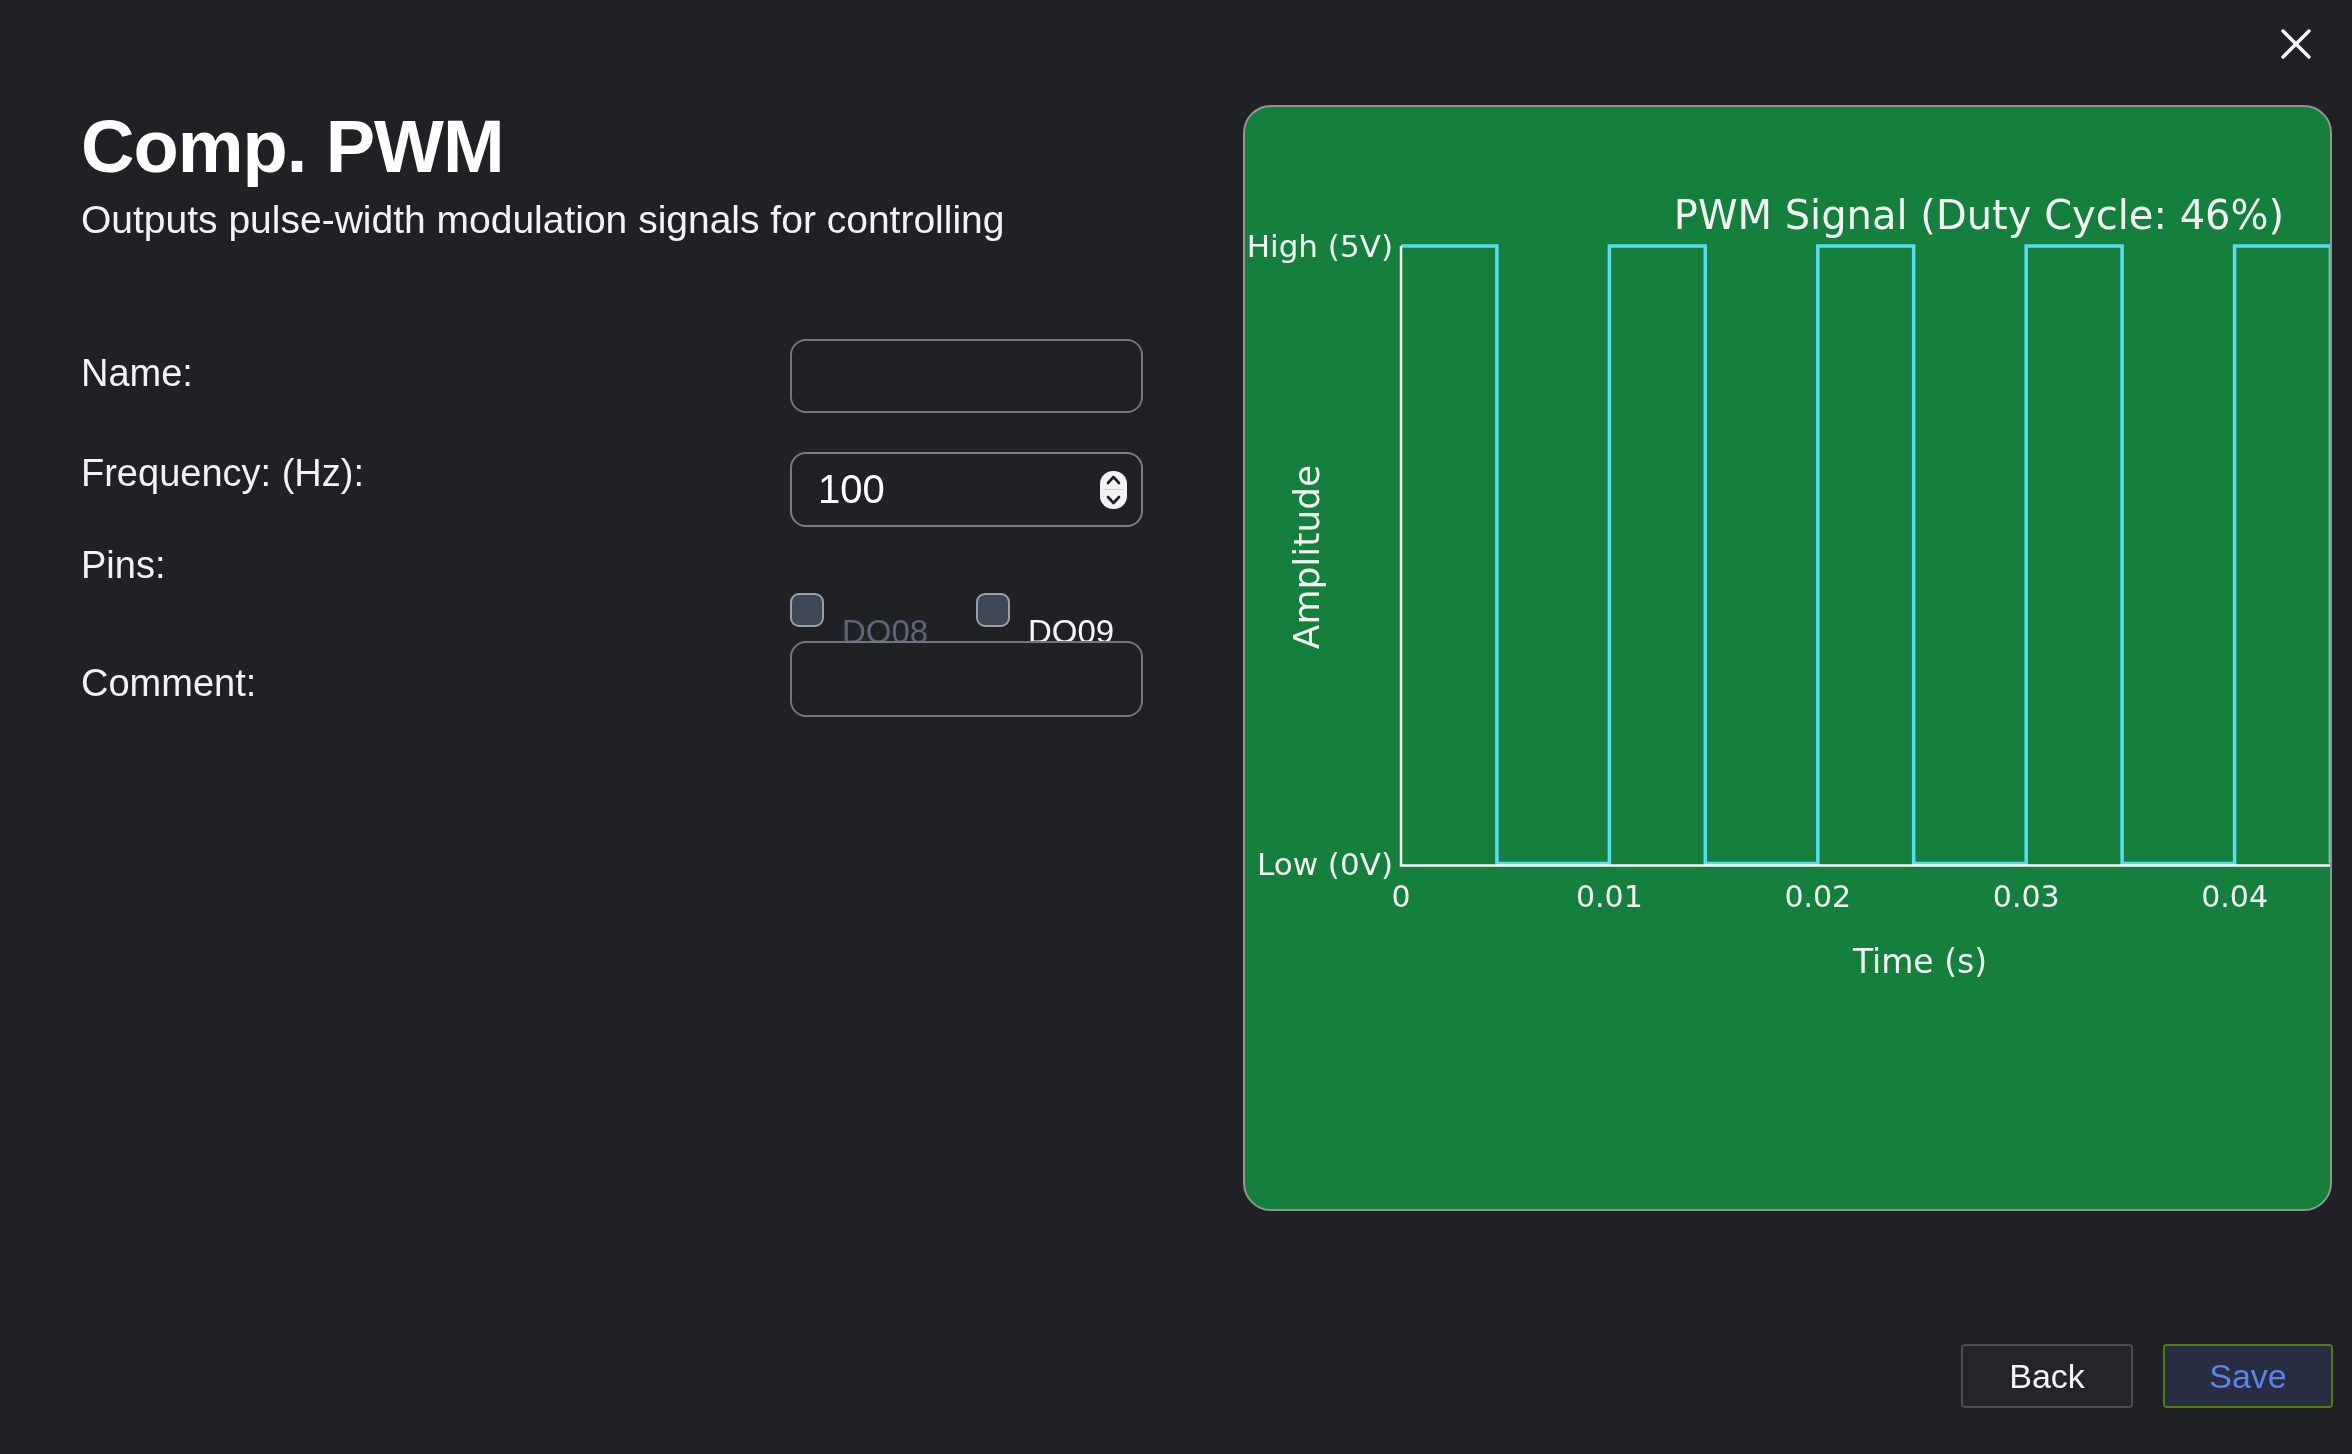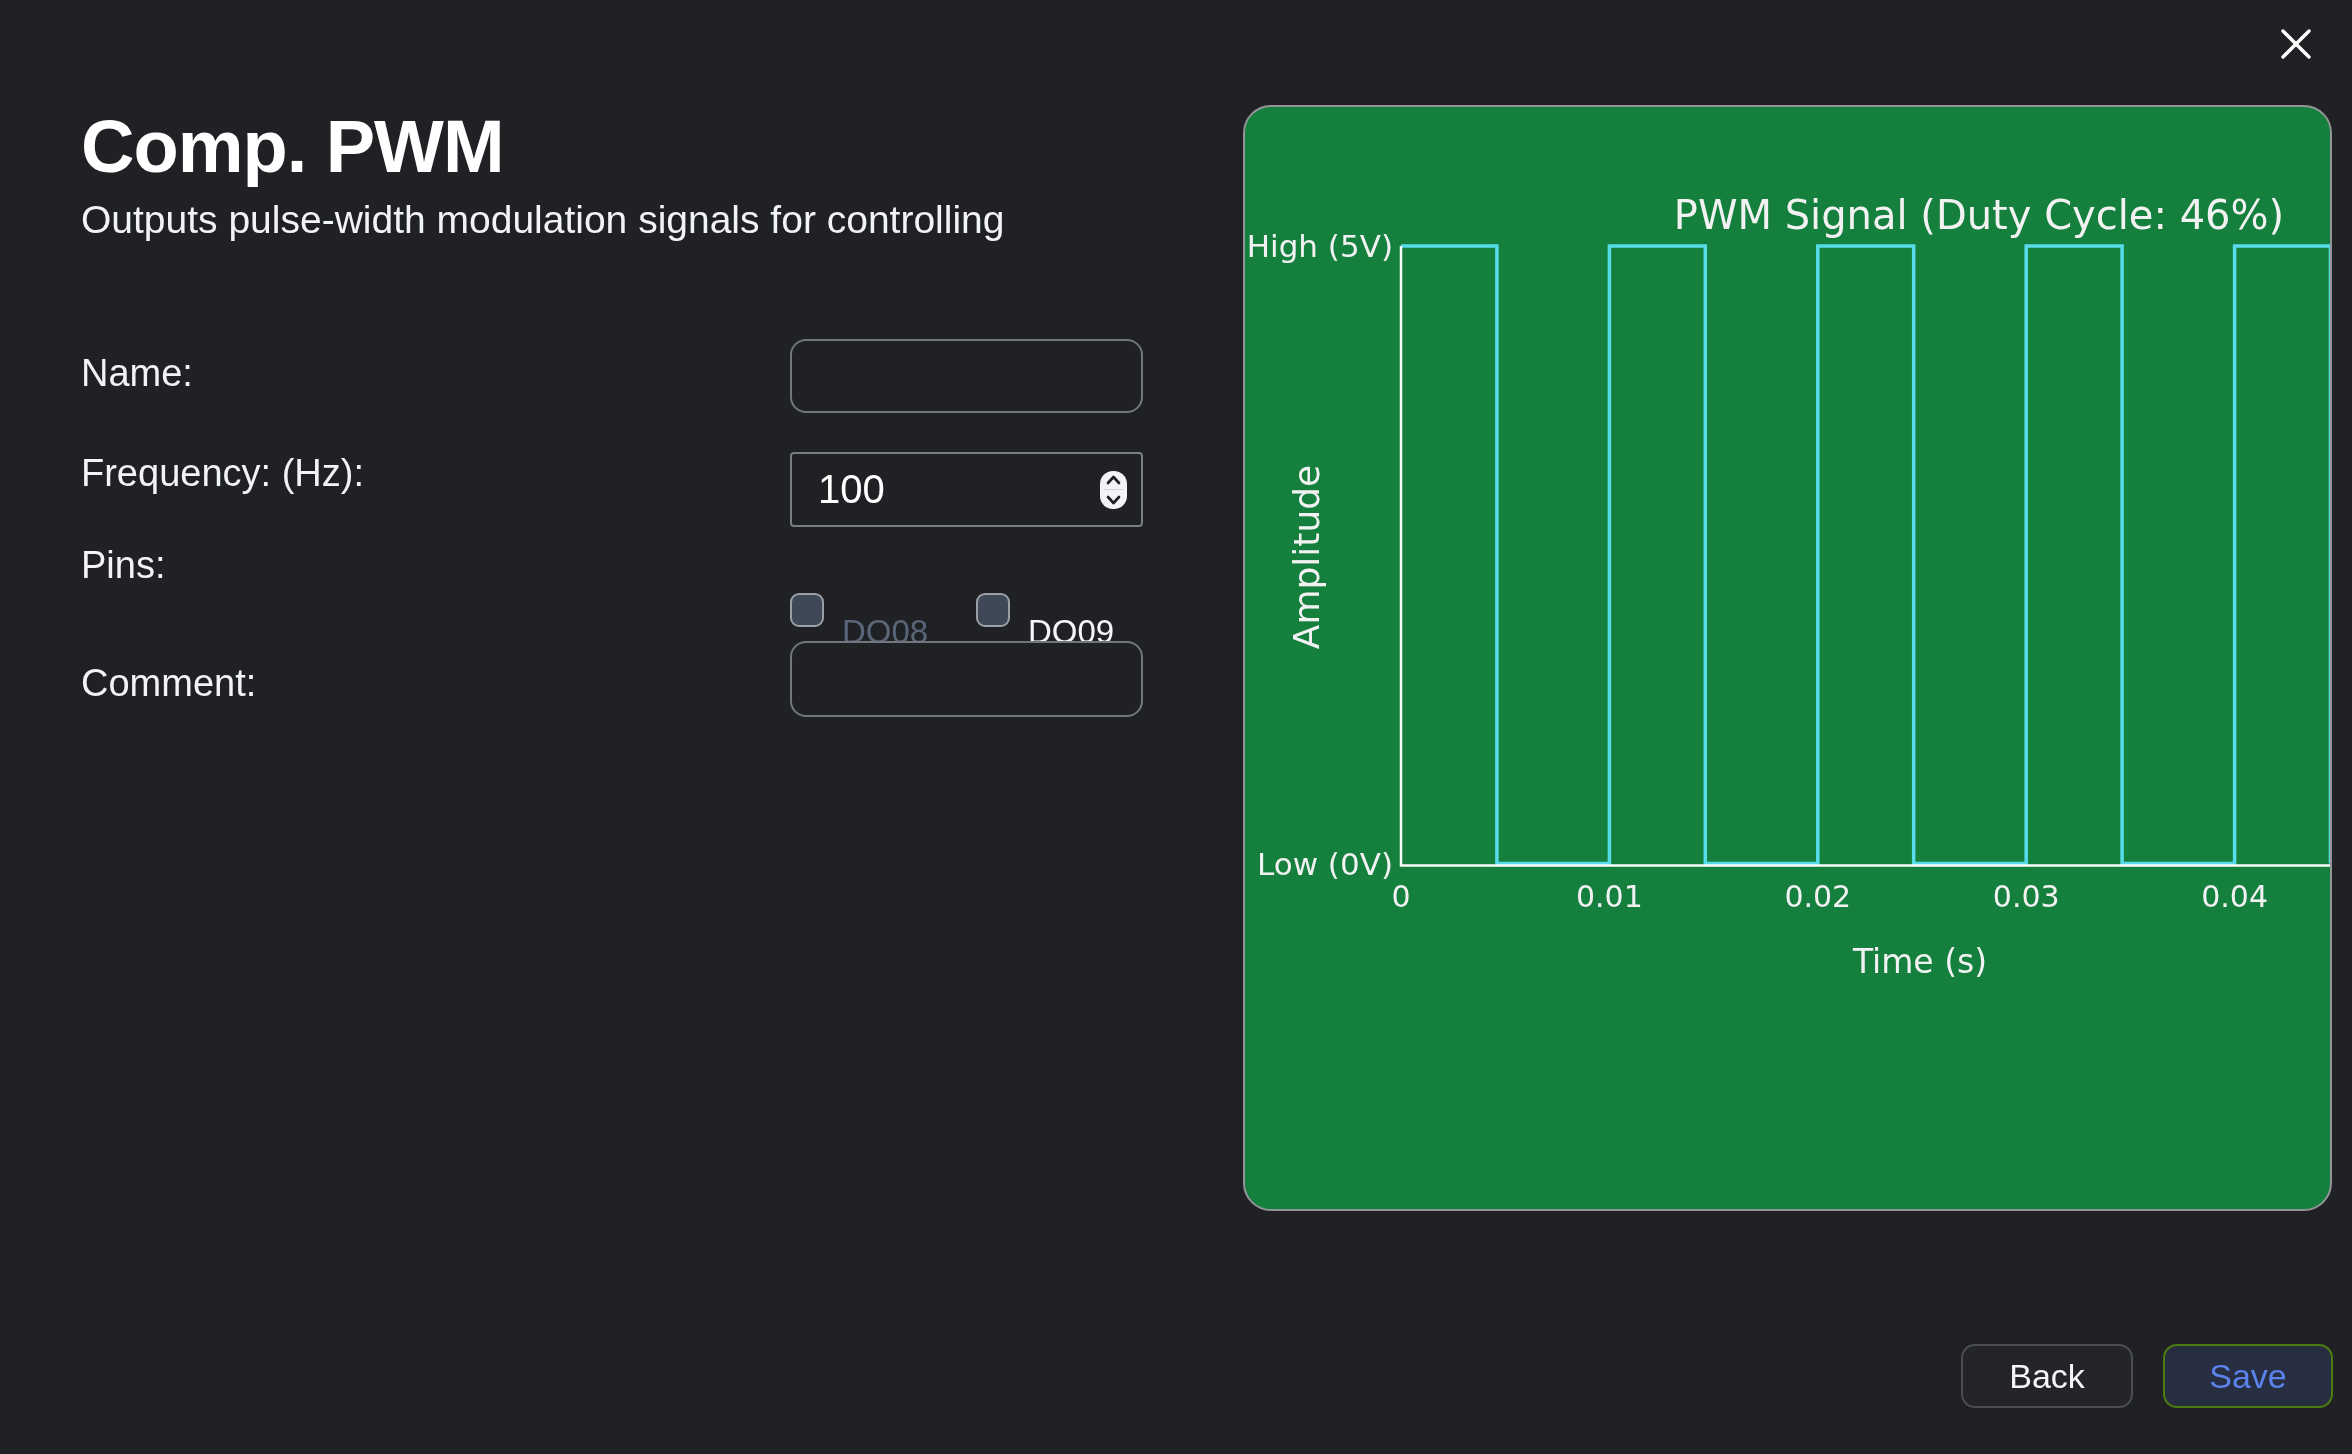--- a/index.html
+++ b/index.html
@@ -28,21 +28,21 @@
   .text-input{
     position:absolute;left:790px;width:353px;height:74px;box-sizing:border-box;
     background:transparent;border:2px solid #73767c;border-radius:16px;
     color:#f5f6f7;font-size:38px;padding:0 24px;outline:none;
     font-family:"Liberation Sans",sans-serif;
   }
   .inp-name{top:339px;}
   .inp-comment{top:641px;height:76px;}
   .freq-input{
     position:absolute;left:790px;top:452px;width:353px;height:75px;box-sizing:border-box;
-    border:2px solid #7a7d82;border-radius:4px;display:flex;align-items:center;
+    border:2px solid #7a7d82;border-radius:16px;display:flex;align-items:center;
     padding:0 14px 0 26px;
   }
   .freq-value{flex:1;font-size:40px;color:#ffffff;}
   .stepper{
     width:27px;height:38px;background:#f2f3f5;border-radius:13px;
     display:flex;flex-direction:column;align-items:center;justify-content:space-between;
     padding:4px 0;box-sizing:border-box;cursor:pointer;
   }
   .stepper-divider{width:19px;height:1px;background:#cfd1d4;}
   
@@ -59,21 +59,21 @@
   
   .chart-card{
     position:absolute;left:1243px;top:105px;width:1089px;height:1106px;
     border:2px solid #929497;border-radius:28px;box-sizing:border-box;
     background:#15803d;
   }
   .chart-card svg{position:absolute;left:0;top:0;}
   .chart-text{font-family:"DejaVu Sans",sans-serif;fill:#f2f2f2;}
   
   .btn{
-    position:absolute;top:1344px;height:64px;border-radius:14px;
+    position:absolute;top:1344px;height:64px;border-radius:4px;
     font-family:"Liberation Sans",sans-serif;font-size:34px;cursor:pointer;
     box-sizing:border-box;
   }
   .btn-back{
     left:1961px;width:172px;background:#232529;border:2px solid #4b4d50;color:#f5f6f7;
   }
   .btn-save{
     left:2163px;width:170px;background:#272e41;border:2px solid #4d7c0f;color:#5b83eb;
   }
 </style>

